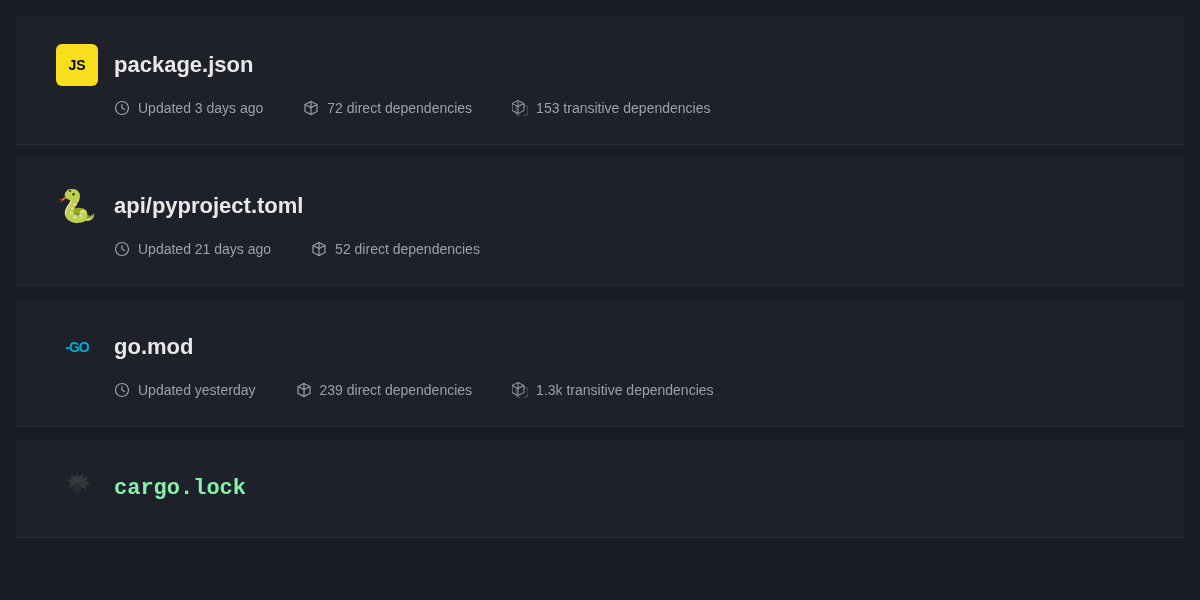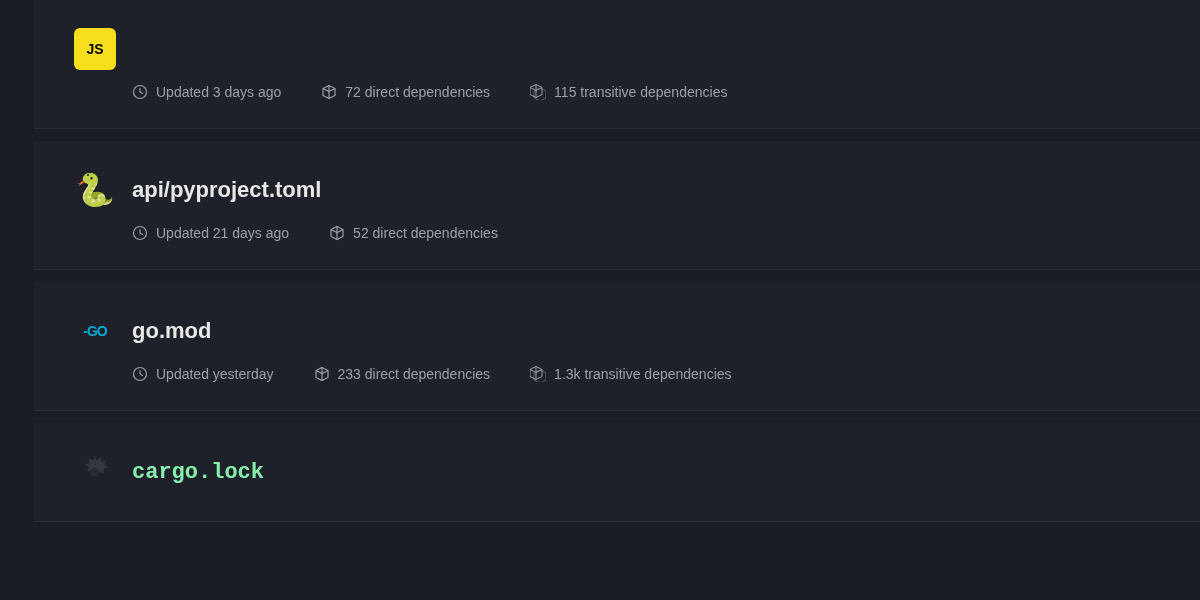--- a/index.html
+++ b/index.html
@@ -13,22 +13,21 @@
       font-family: -apple-system, BlinkMacSystemFont, 'Segoe UI', sans-serif;
       color: #e0e0e0;
       width: 1200px;
       height: 600px;
       overflow: hidden;
     }
 
     .package-list {
       display: flex;
       flex-direction: column;
-      padding: 0;
-      margin-left: 34px;
+      padding: 16px;
     }
 
     .package-card {
       background-color: #1e2129;
       border-bottom: 1px solid #2a2d36;
       padding: 28px 40px 28px 40px;
       display: flex;
       flex-direction: column;
       gap: 14px;
       margin-bottom: 12px;
@@ -125,20 +124,21 @@
       flex-shrink: 0;
     }
   </style>
 </head>
 <body>
 
 <div class="package-list">
 <div class="package-card">
       <div class="package-header">
         <div class="package-icon js-icon">JS</div>
+        <span class="package-name">package.json</span>
       </div>
       <div class="package-meta">
         <div class="meta-item">
       <svg class="clock-svg" viewBox="0 0 16 16" fill="none" xmlns="http://www.w3.org/2000/svg">
         <circle cx="8" cy="8" r="6.5" stroke="#9ba0aa" stroke-width="1.2"></circle>
         <path d="M8 4.5V8l2.5 1.5" stroke="#9ba0aa" stroke-width="1.2" stroke-linecap="round"></path>
       </svg>
       <span>Updated 3 days ago</span>
     </div>
         <div class="meta-item">
@@ -149,21 +149,21 @@
       </svg>
       <span>72 direct dependencies</span>
     </div>
         <div class="meta-item">
       <svg class="box-svg" viewBox="0 0 16 16" fill="none" xmlns="http://www.w3.org/2000/svg">
         <path d="M6 0.5L12 3.5V10.5L6 13.5L0 10.5V3.5L6 0.5Z" stroke="#9ba0aa" stroke-width="1"></path>
         <path d="M6 0.5V13.5" stroke="#9ba0aa" stroke-width="1"></path>
         <path d="M0 3.5L6 6.5L12 3.5" stroke="#9ba0aa" stroke-width="1"></path>
         <path d="M10 4L16 7V14L10 17L4 14V7L10 4Z" stroke="#9ba0aa" stroke-width="1" opacity="0.5"></path>
       </svg>
-      <span>115 transitive dependencies</span>
+      <span>153 transitive dependencies</span>
     </div>
       </div>
     </div>
     <div class="package-card">
       <div class="package-header">
         <div class="package-icon py-icon">🐍</div>
         <span class="package-name">api/pyproject.toml</span>
       </div>
       <div class="package-meta">
         <div class="meta-item">
@@ -195,21 +195,21 @@
         <path d="M8 4.5V8l2.5 1.5" stroke="#9ba0aa" stroke-width="1.2" stroke-linecap="round"></path>
       </svg>
       <span>Updated yesterday</span>
     </div>
         <div class="meta-item">
       <svg class="box-svg" viewBox="0 0 16 16" fill="none" xmlns="http://www.w3.org/2000/svg">
         <path d="M8 1.5L14 4.5V11.5L8 14.5L2 11.5V4.5L8 1.5Z" stroke="#9ba0aa" stroke-width="1.2"></path>
         <path d="M8 1.5V14.5" stroke="#9ba0aa" stroke-width="1.2"></path>
         <path d="M2 4.5L8 7.5L14 4.5" stroke="#9ba0aa" stroke-width="1.2"></path>
       </svg>
-      <span>233 direct dependencies</span>
+      <span>239 direct dependencies</span>
     </div>
         <div class="meta-item">
       <svg class="box-svg" viewBox="0 0 16 16" fill="none" xmlns="http://www.w3.org/2000/svg">
         <path d="M6 0.5L12 3.5V10.5L6 13.5L0 10.5V3.5L6 0.5Z" stroke="#9ba0aa" stroke-width="1"></path>
         <path d="M6 0.5V13.5" stroke="#9ba0aa" stroke-width="1"></path>
         <path d="M0 3.5L6 6.5L12 3.5" stroke="#9ba0aa" stroke-width="1"></path>
         <path d="M10 4L16 7V14L10 17L4 14V7L10 4Z" stroke="#9ba0aa" stroke-width="1" opacity="0.5"></path>
       </svg>
       <span>1.3k transitive dependencies</span>
     </div>

